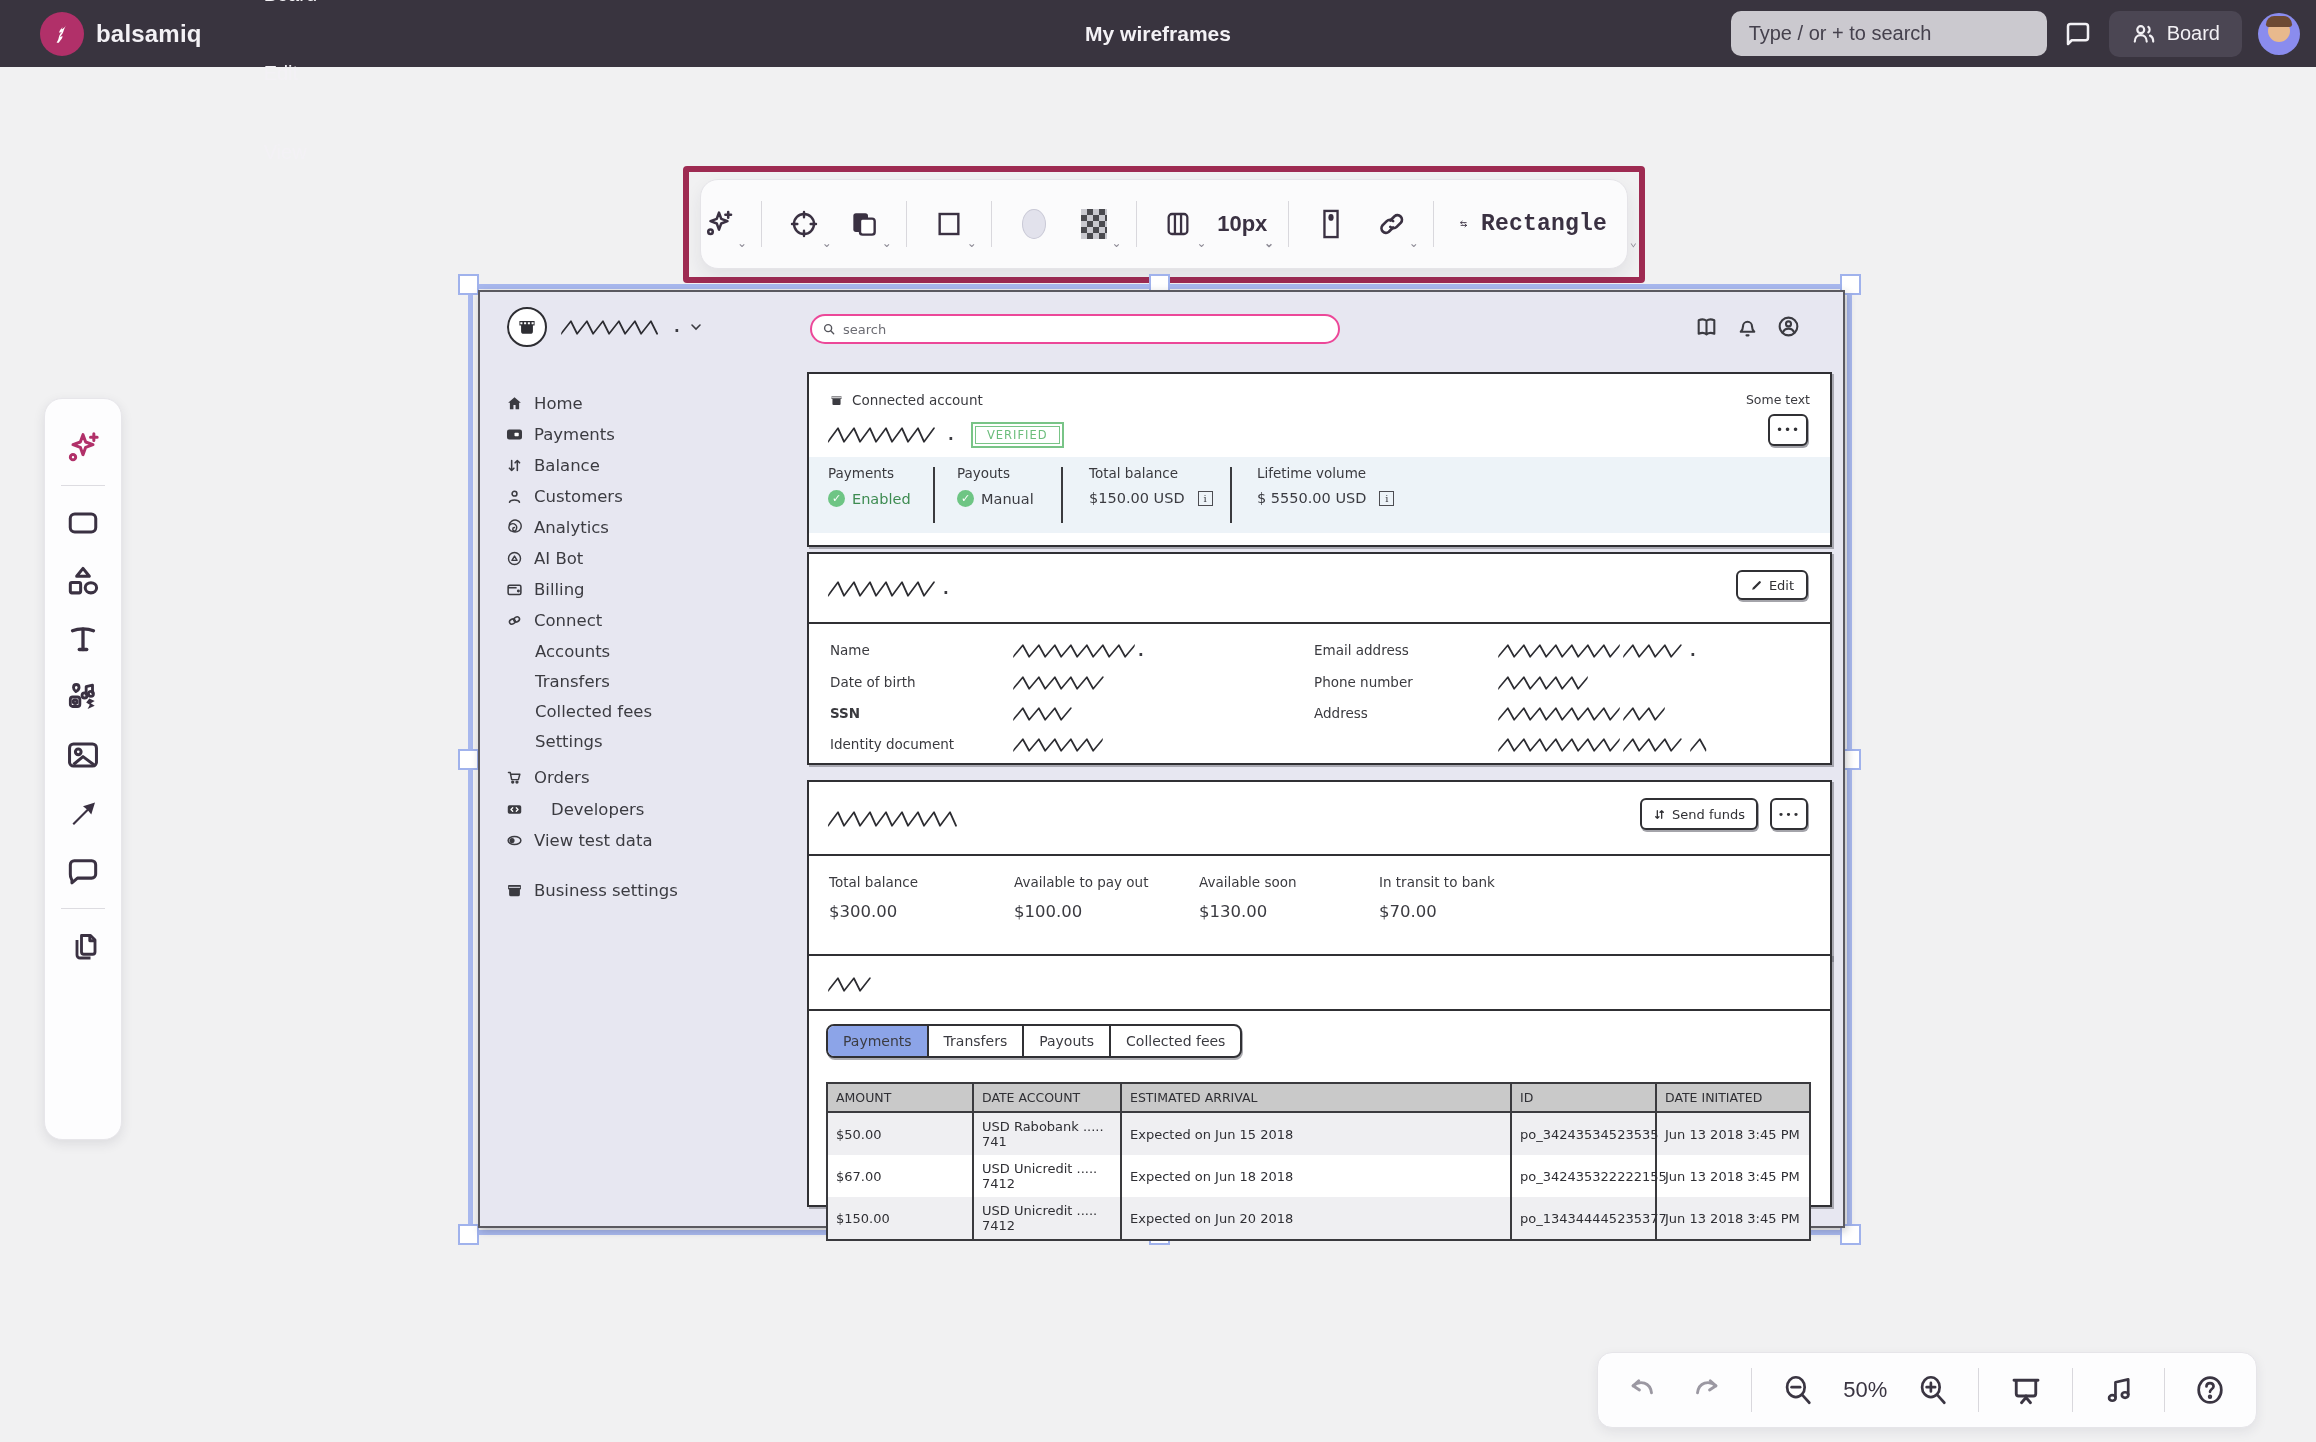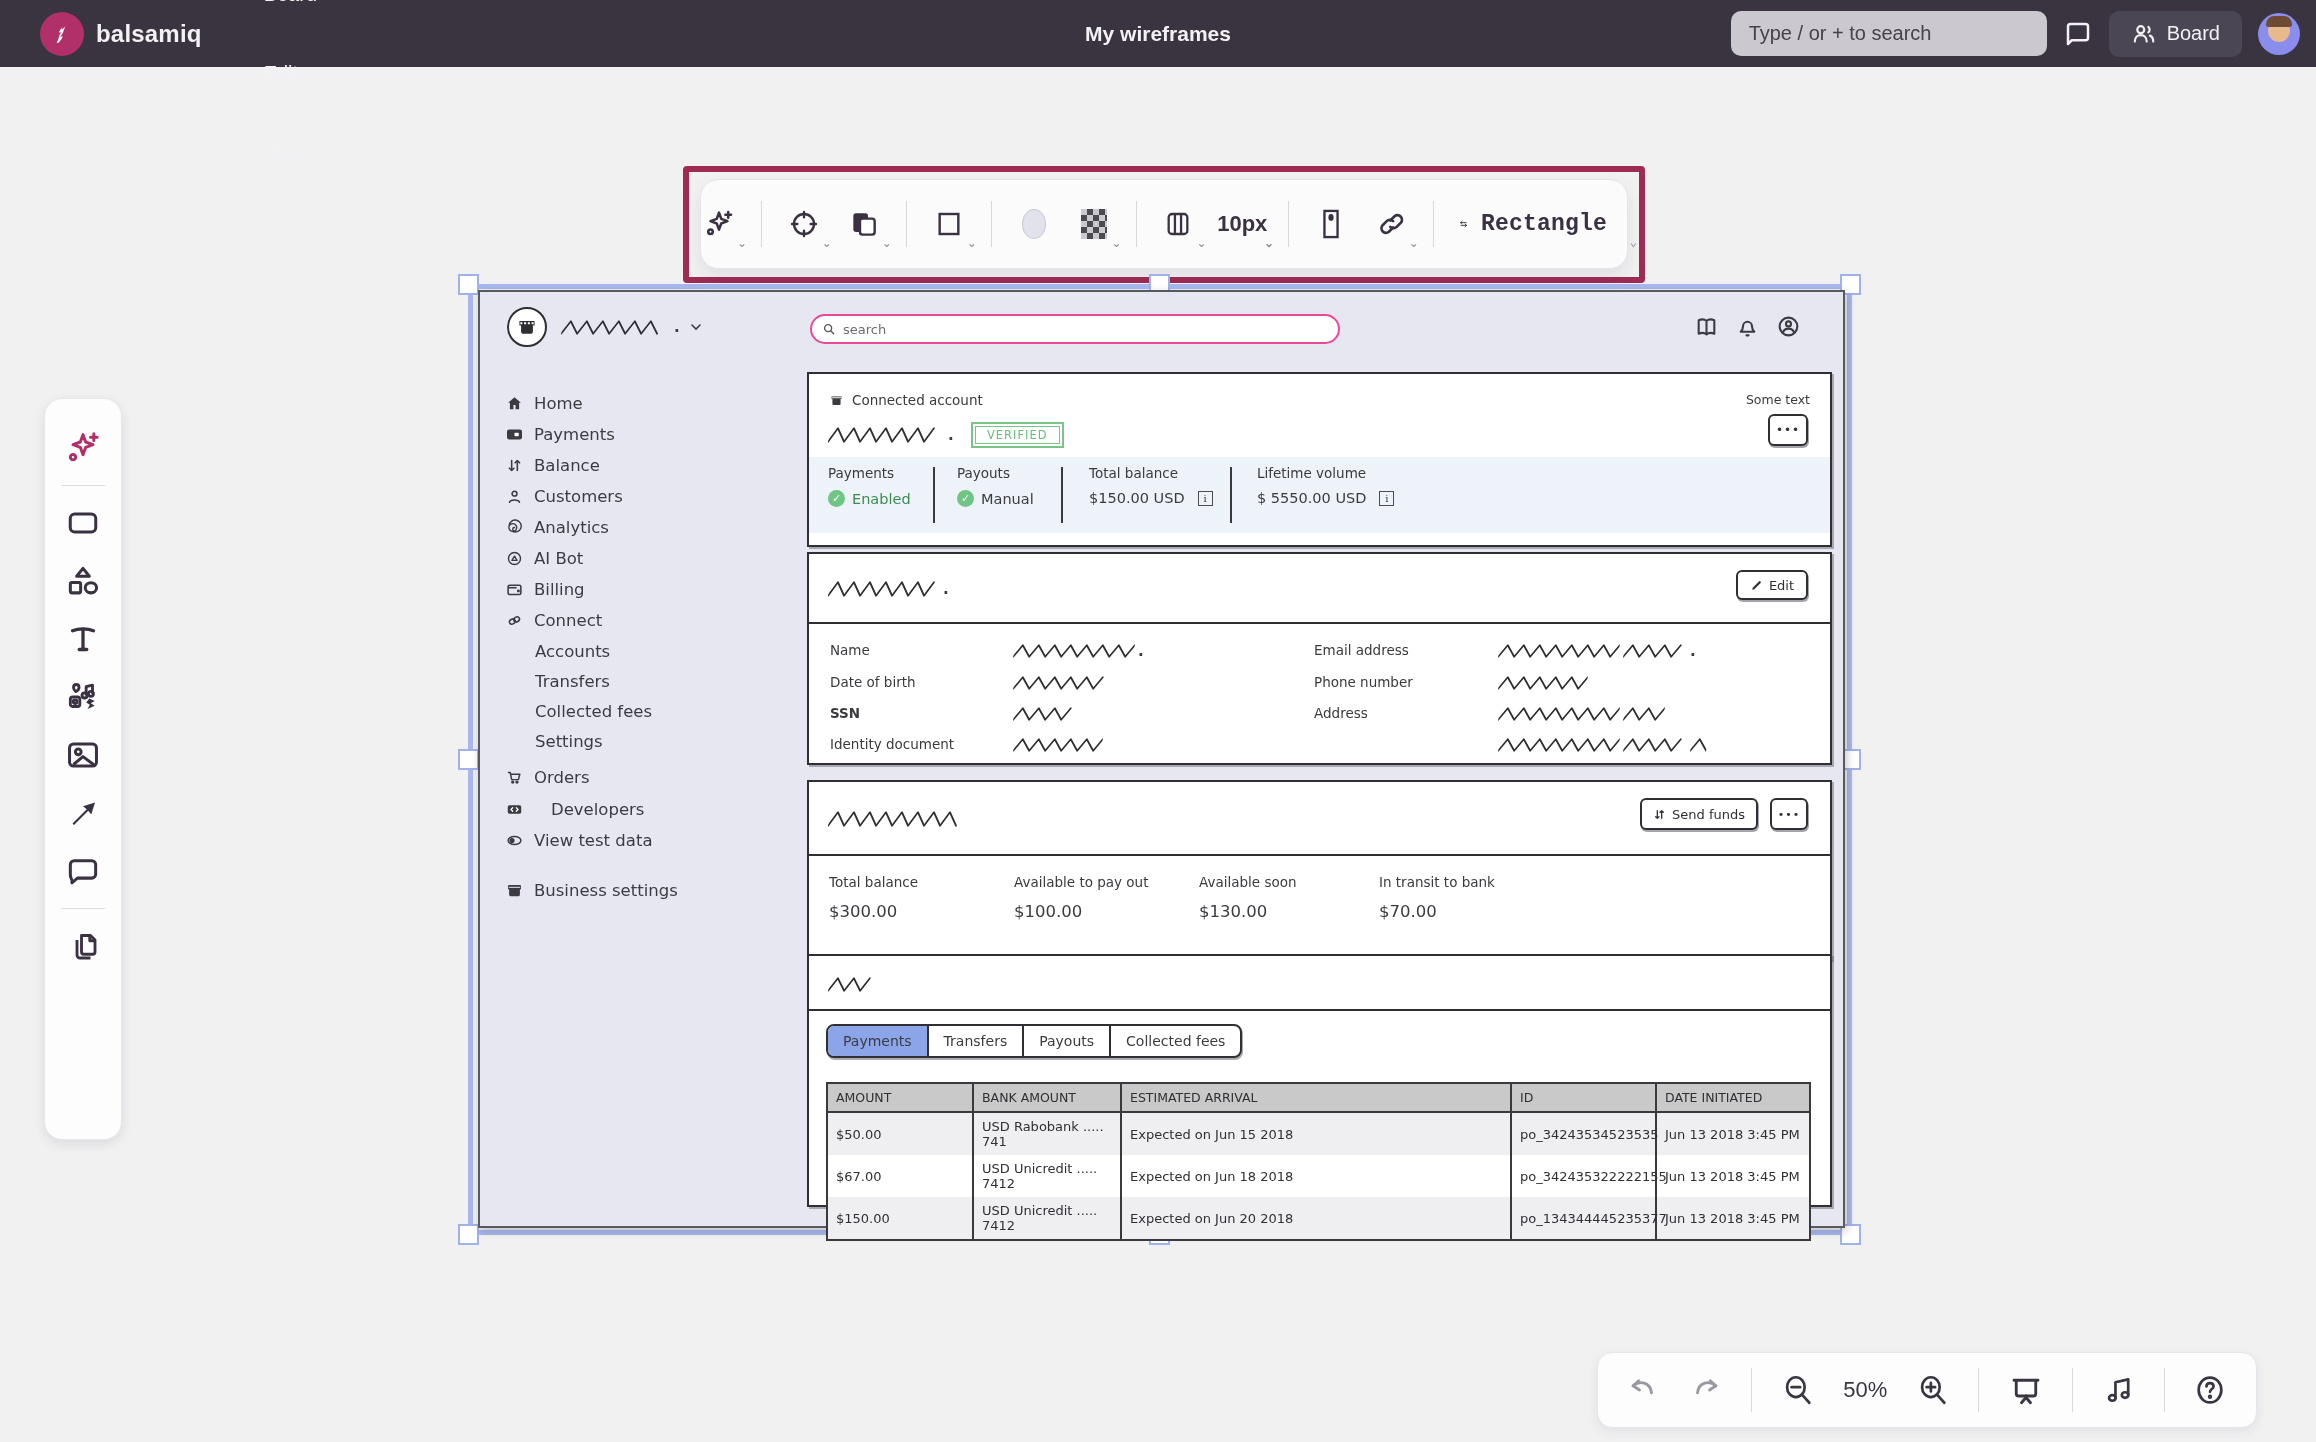--- a/index.html
+++ b/index.html
@@ -613,21 +613,21 @@
         <colgroup>
             <col style="width:146px">
             <col style="width:148px">
             <col style="width:390px">
             <col style="width:145px">
             <col style="width:154px">
           </colgroup>
         <tbody>
             <tr>
           <th>AMOUNT</th>
-          <th>BANK AMOUNT</th>
+          <th>DATE ACCOUNT</th>
           <th>ESTIMATED ARRIVAL</th>
           <th>ID</th>
           <th>DATE INITIATED</th>
         </tr>
         <tr class="odd">
           <td>$50.00</td>
               <td>USD Rabobank ..... 741</td>
           <td>Expected on Jun 15 2018</td>
               <td>po_34243534523535</td>
           <td>Jun 13 2018 3:45 PM</td>

